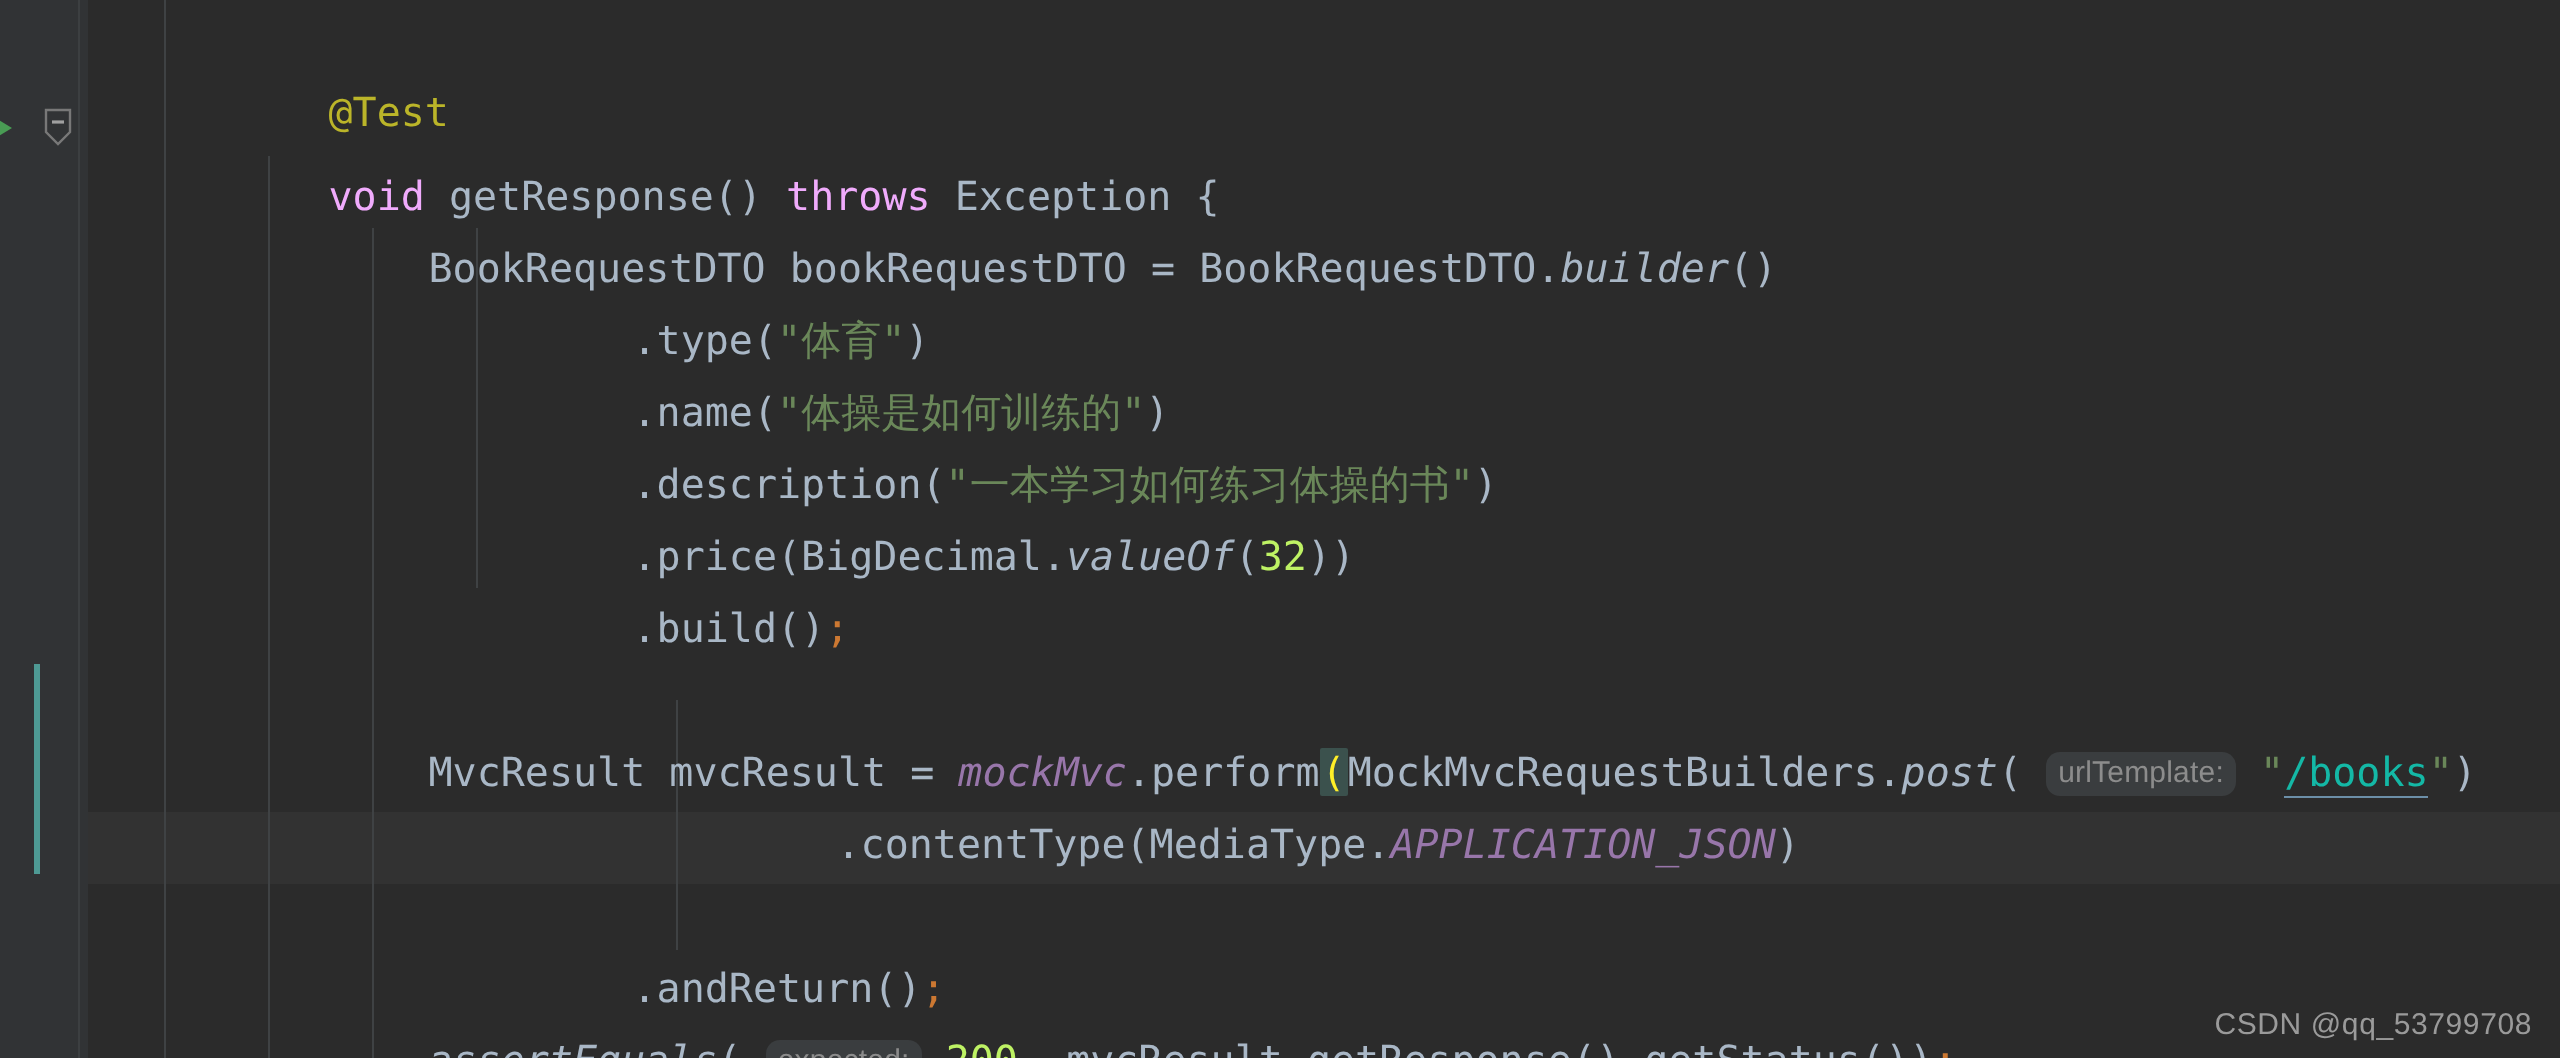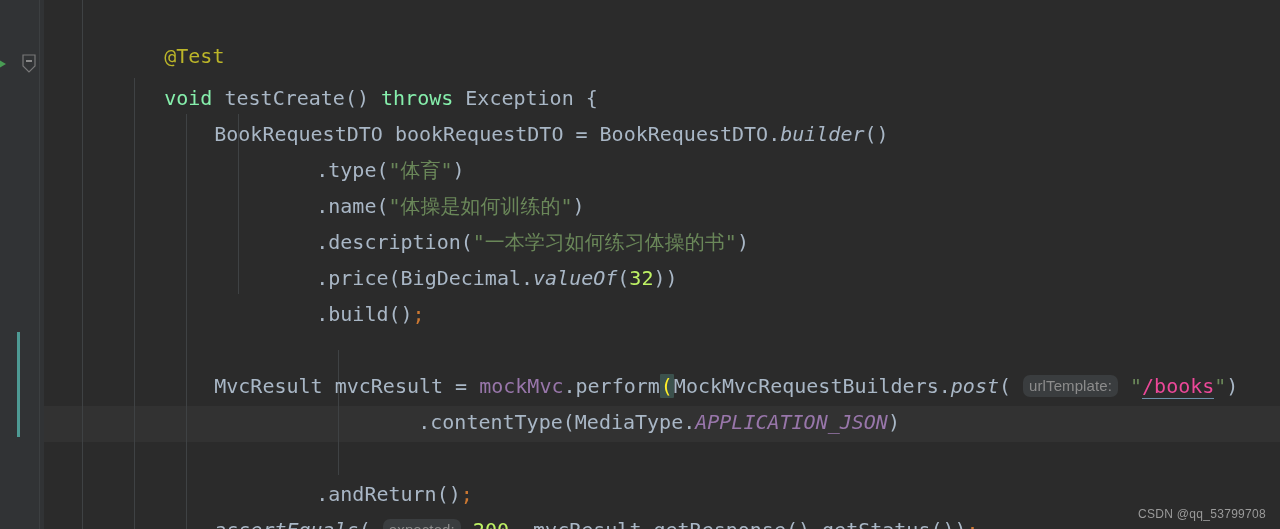--- a/index.html
+++ b/index.html
@@ -45,34 +45,34 @@
   
   .code{
     position:absolute;left:4px;top:0;width:1280px;height:529px;
     font-size:20px;line-height:36px;
     white-space:pre;color:#a9b7c6;
   }
   .line{position:absolute;left:88px;height:36px;white-space:pre;}
 
   
   .anno    {color:#bbb529;}
-  .kw      {color:#86efac;text-align:center;}
+  .kw      {color:#f0abfc;text-align:center;}
   .id      {color:#a9b7c6;}
   .str     {color:#6a8759;}
   .num     {color:#bef264;}
-  .field   {color:#9876aa;}
+  .field   {color:#9876aa;font-style:italic;}
   .statf   {color:#9876aa;font-style:italic;}
   .statm   {color:#a9b7c6;font-style:italic;}
   .semi    {color:#cc7832;}
   .punct   {color:#a9b7c6;}
 
   
   .urlstr{color:#6a8759;}
   .urlref{
-    color:#ec4899;
+    color:#14b8a6;
     border-bottom:1px solid #6c8fa8;
   }
 
   
   .brace-hl{
     background:#3b514d;color:#ffef28;
     padding:0 1px;border-radius:1px;
   }
 
   
@@ -91,21 +91,21 @@
   
   .caret{
     display:inline-block;width:2px;height:24px;
     background:#cfd2d4;vertical-align:-4px;margin-left:-1px;
   }
 
   
   .watermark{
     position:absolute;right:14px;bottom:8px;
     font-family:"Liberation Sans","DejaVu Sans",sans-serif;
-    font-size:12px;color:#9a9a9a;letter-spacing:0.3px;
+    font-size:15px;color:#9a9a9a;letter-spacing:0.3px;
   }
 </style>
 </head>
 <body>
 
 <div id="editor">
 
   <div class="gutter-strip"></div>
   <div class="gutter-line"></div>
 
@@ -134,21 +134,21 @@
 
   <div class="code">
 
     
     <div class="line" style="top:2px;left:88px;">
       <span class="anno">@Test</span>
     </div>
 
     
     <div class="line" style="top:44px;left:88px;">
-      <span class="kw">void</span><span class="punct"> </span><span class="id">testCreate</span><span class="punct">() </span><span class="kw">throws</span><span class="punct"> </span><span class="id">Exception</span><span class="punct"> {</span>
+      <span class="kw">void</span><span class="punct"> </span><span class="id">getResponse</span><span class="punct">() </span><span class="kw">throws</span><span class="punct"> </span><span class="id">Exception</span><span class="punct"> {</span>
     </div>
 
     
     <div class="line" style="top:80px;left:138px;">
       <span class="id">BookRequestDTO</span><span class="punct"> </span><span class="id">bookRequestDTO</span><span class="punct"> = </span><span class="id">BookRequestDTO</span><span class="punct">.</span><span class="statm">builder</span><span class="punct">()</span>
     </div>
 
     
     <div class="line" style="top:116px;left:240px;">
       <span class="id">.type</span><span class="punct">(</span><span class="str">"</span><span class="str">体育</span><span class="str">"</span><span class="punct">)</span>

